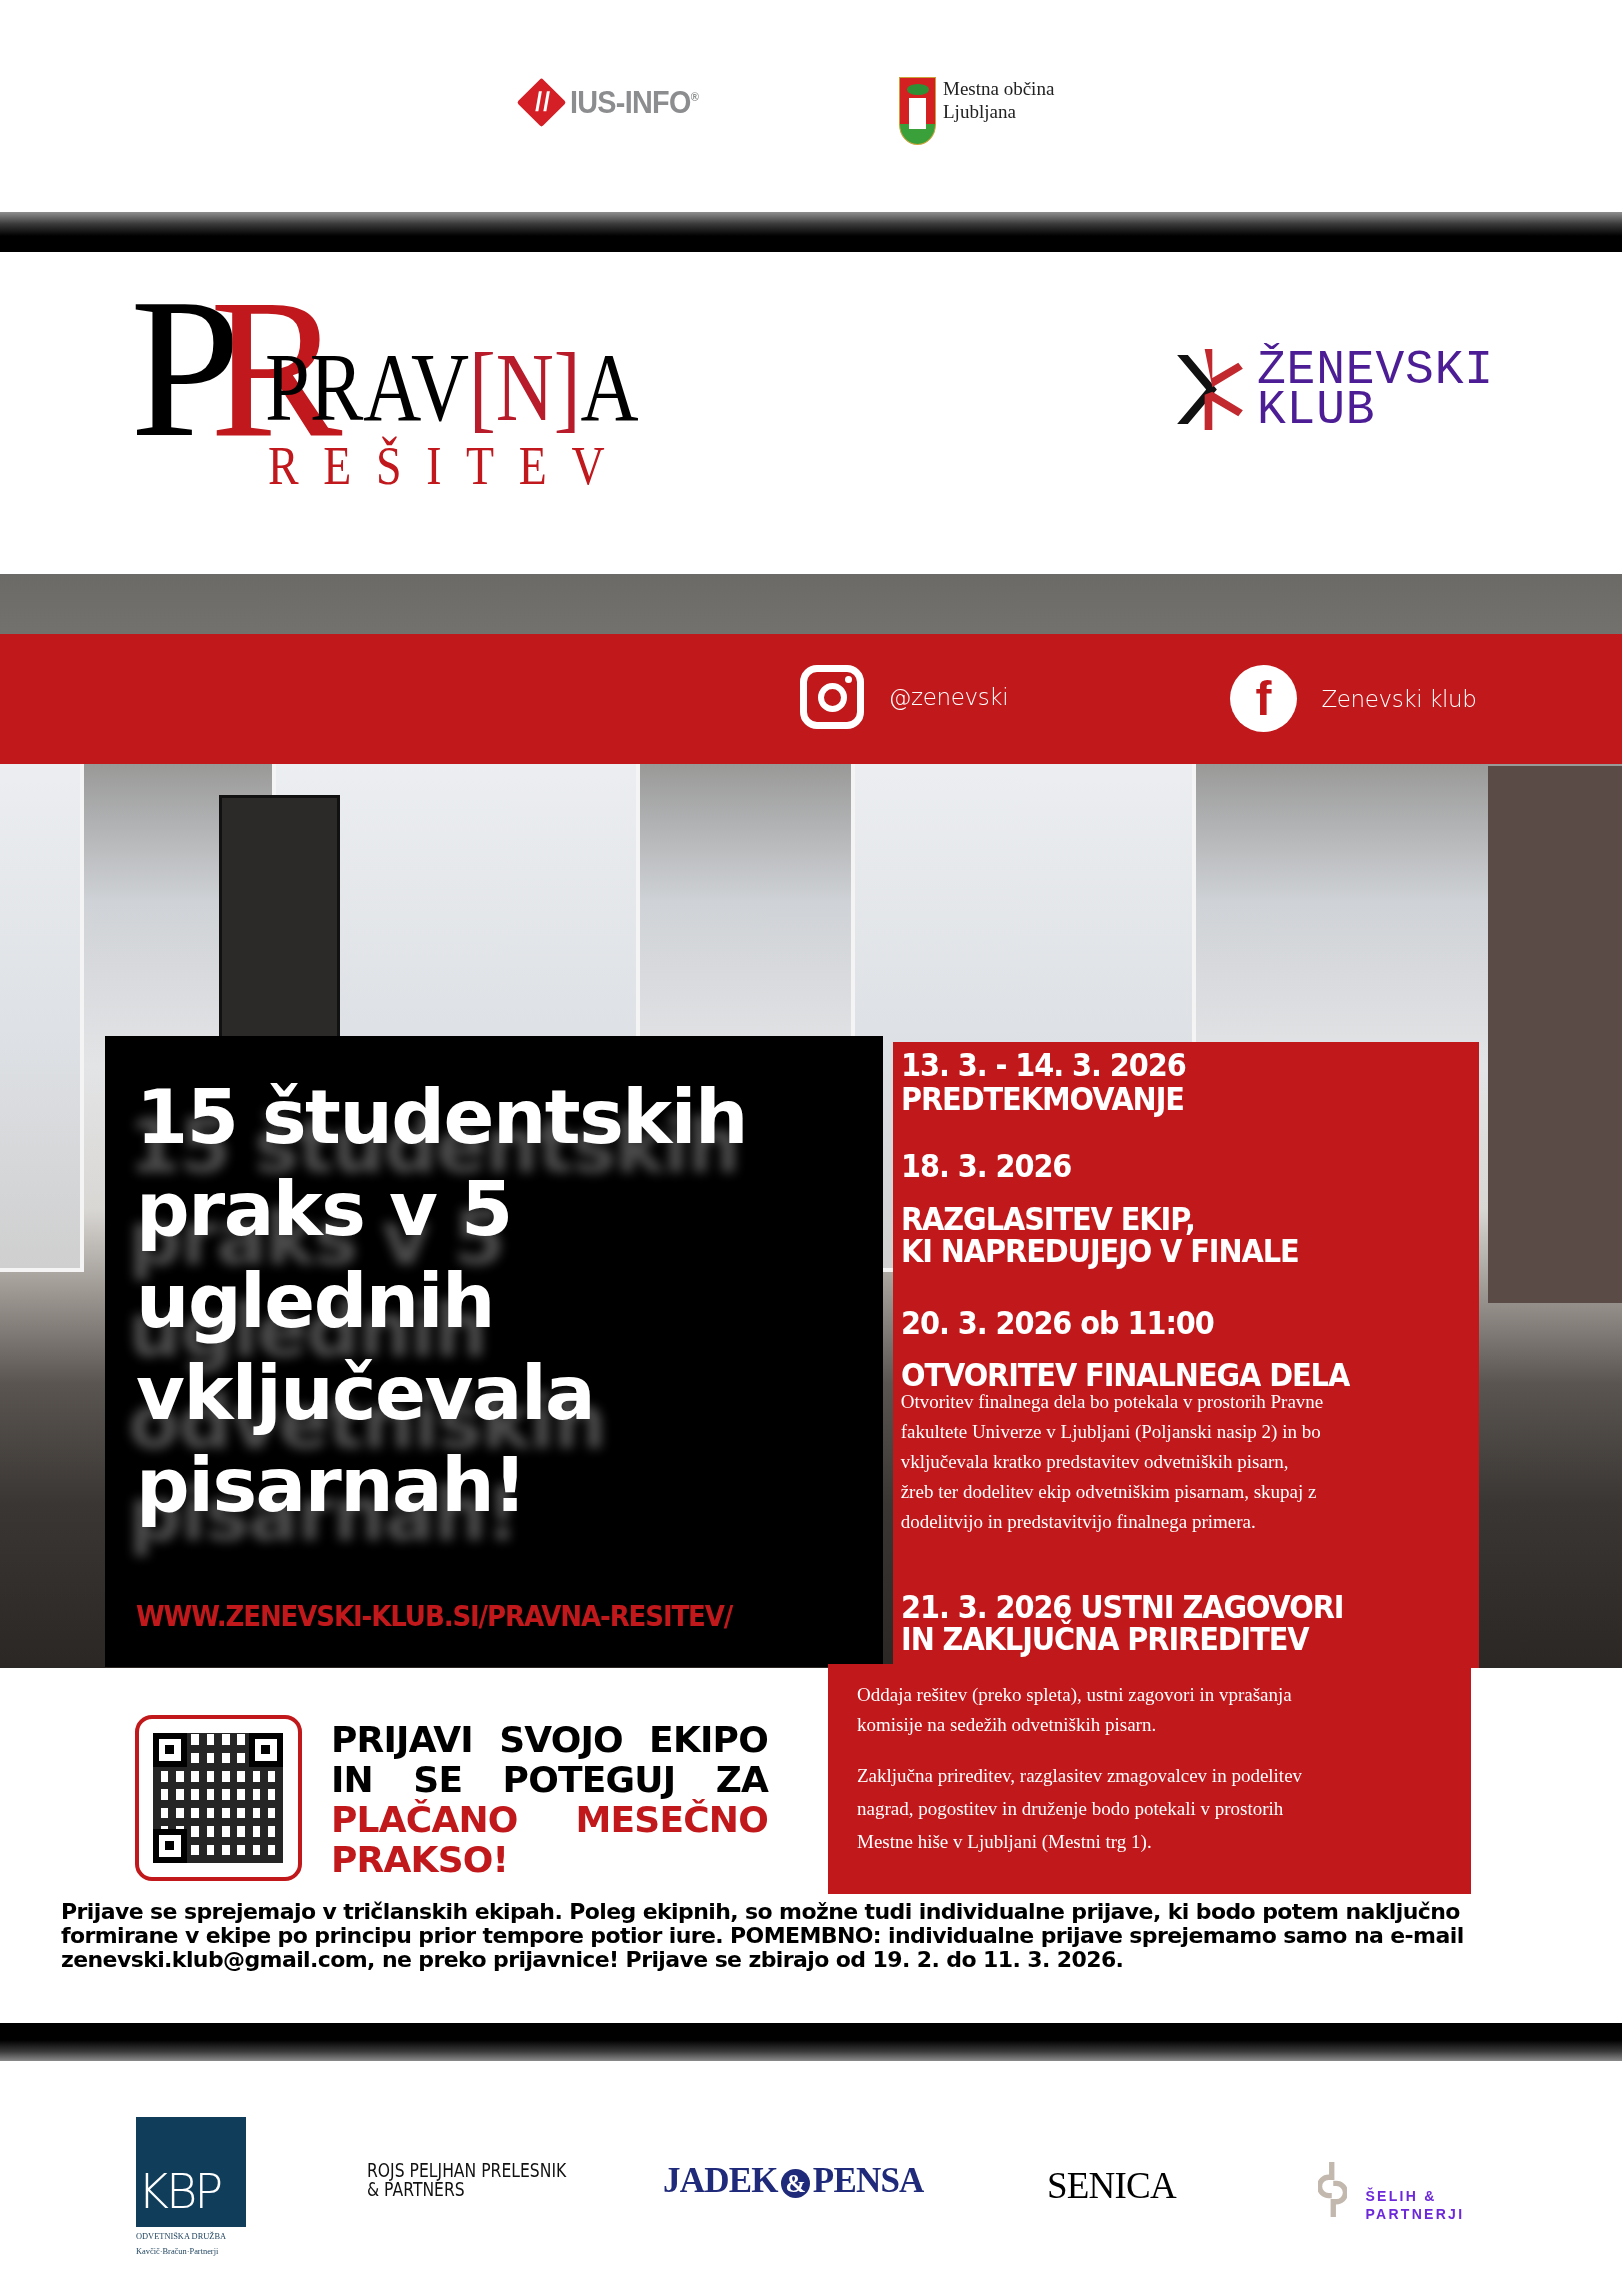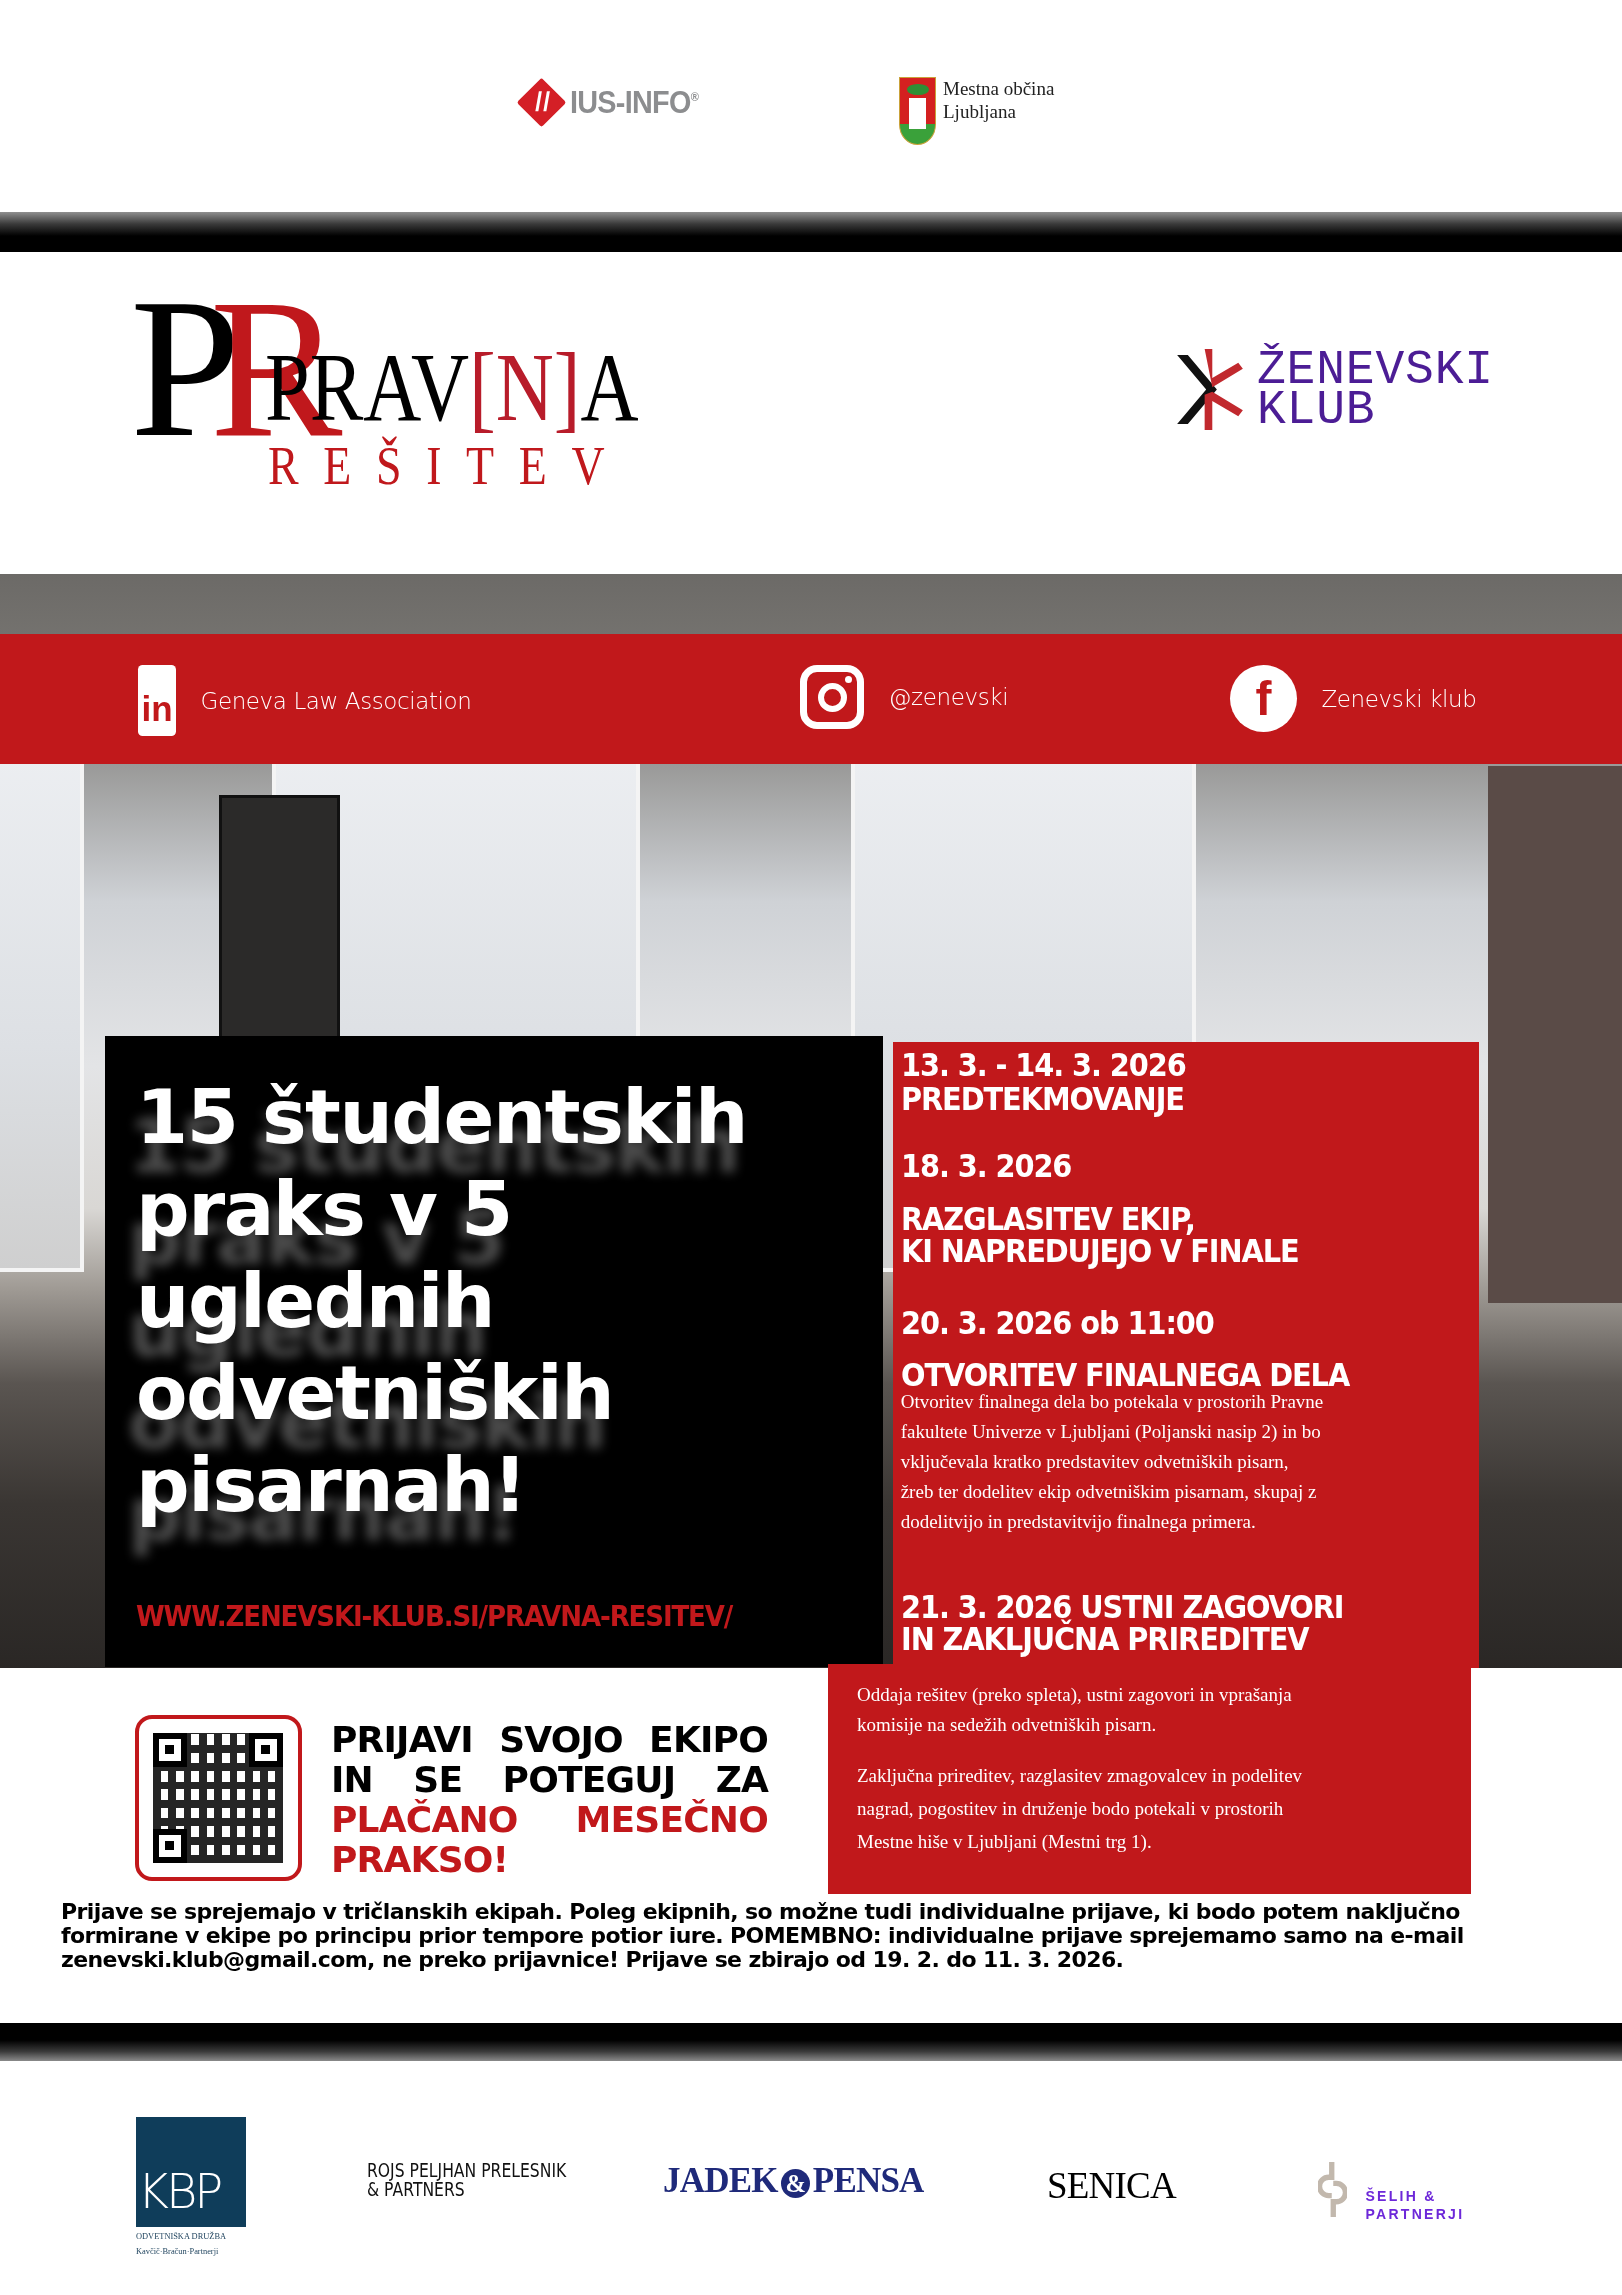--- a/index.html
+++ b/index.html
@@ -125,24 +125,20 @@
   <div class="win" style="left:-7.7px;top:138px;width:84px;height:552px;"></div>
   <div style="position:absolute;left:219px;top:221px;width:115px;height:284px;background:#2b2a29;border:3.1px solid #111;"></div>
   <div style="position:absolute;left:1488px;top:192px;width:135px;height:537px;background:#5a4b47;"></div>
   <div class="person" style="left:694px;top:759px;width:77px;height:138px;"></div>
   <div class="person" style="left:522px;top:805px;width:61px;height:107px;background:#2a211e;"></div>
   <div class="person" style="left:1058px;top:798px;width:69px;height:115px;"></div>
   <div class="person" style="left:1258px;top:736px;width:77px;height:169px;background:#45403d;"></div>
 </div>
 
 <div class="abs social">
-  <div class="soc" style="left:138px;">
-    <div class="li-icon">in</div>
-    <span class="soc-label">Geneva Law Association</span>
-  </div>
   <div class="soc" style="left:800px;">
     <div class="ig-icon"></div>
     <span class="soc-label">@zenevski</span>
   </div>
   <div class="soc" style="left:1230px;">
     <div class="fb-icon">f</div>
     <span class="soc-label">Zenevski klub</span>
   </div>
 </div>
 
@@ -152,21 +148,21 @@
       <div>15 študentskih</div>
         <div>praks v 5</div>
         <div>uglednih</div>
         <div>odvetniških</div>
         <div>pisarnah!</div>
     </div>
     <div style="position:relative;">
       <div>15 študentskih</div>
       <div>praks v 5</div>
       <div>uglednih</div>
-      <div>odvetniških</div>
+      <div>vključevala</div>
       <div>pisarnah!</div>
     </div>
   </div>
   <div class="url">WWW.ZENEVSKI-KLUB.SI/PRAVNA-RESITEV/</div>
 </div>
 
 <div class="abs redbox2"></div>
 <div class="abs redbox">
   <div class="sched" style="left:7.7px;top:6.1px;">13. 3. - 14. 3. 2026</div>
   <div class="sched" style="left:7.7px;top:40px;">PREDTEKMOVANJE</div>

